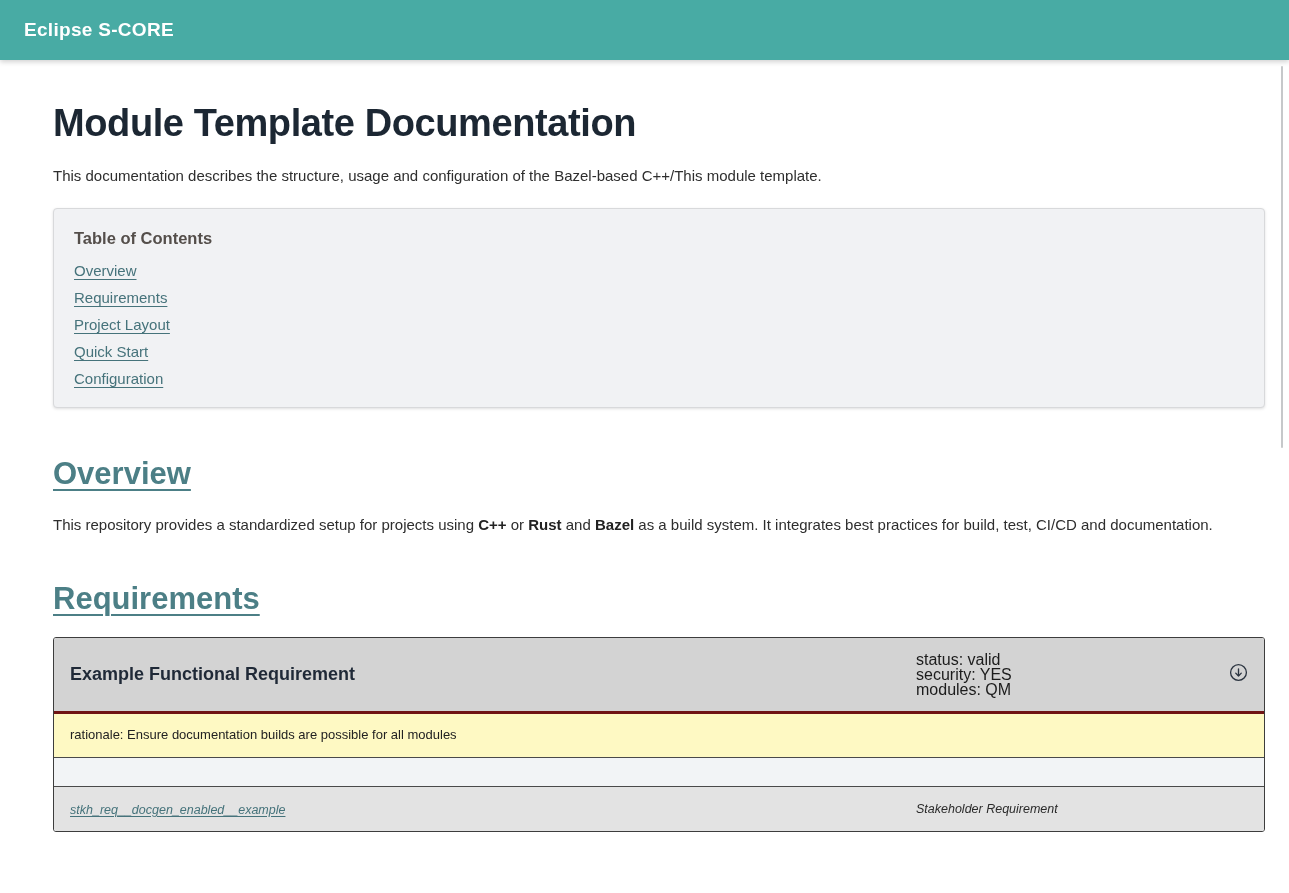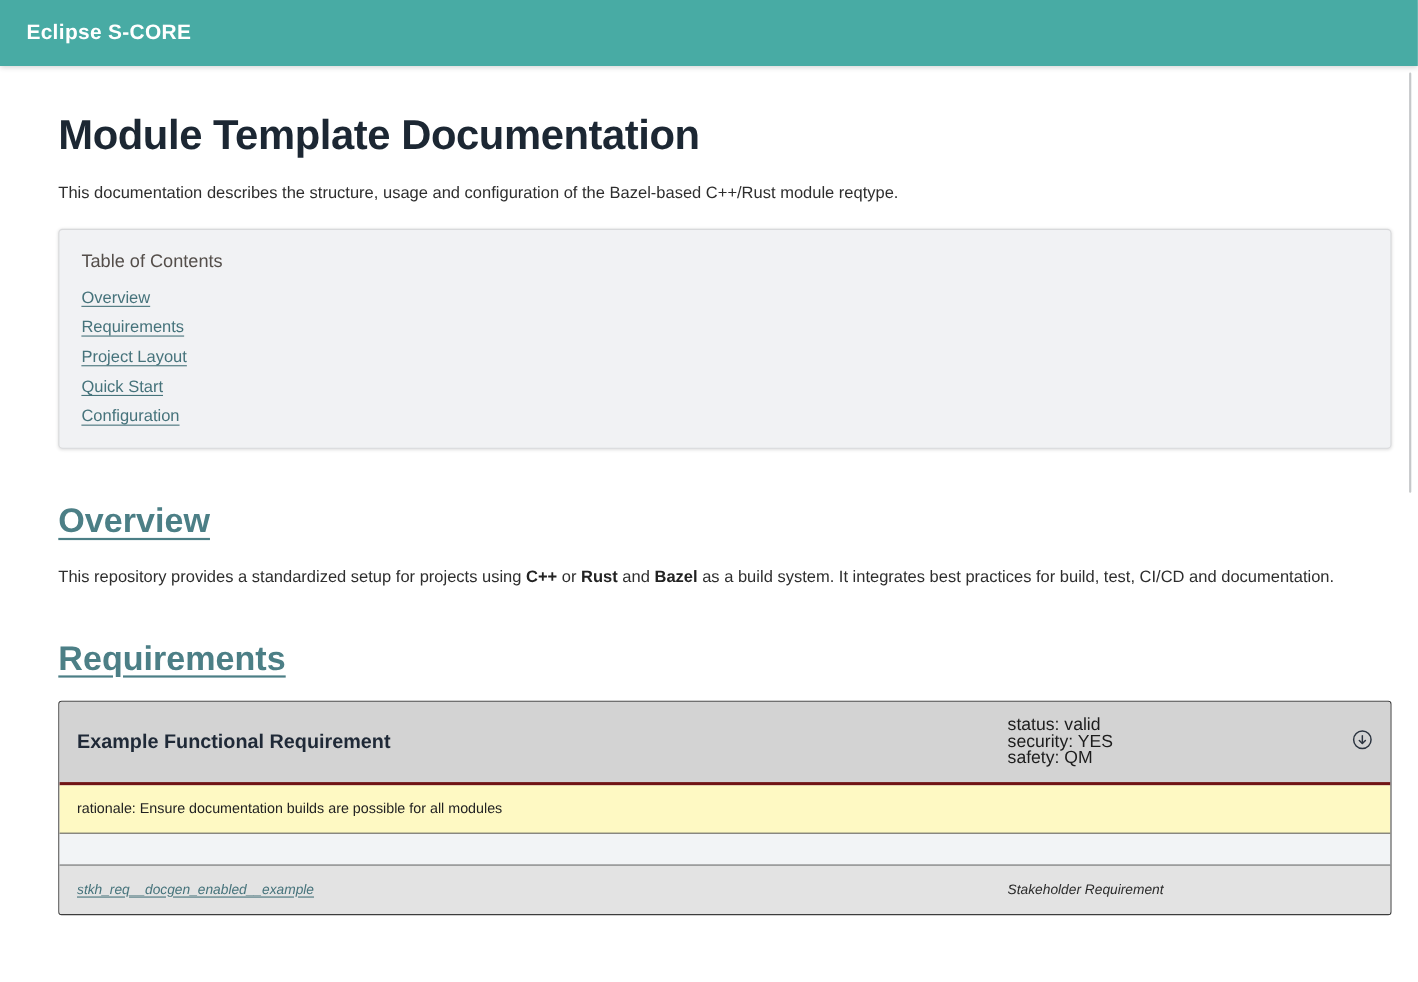--- a/index.html
+++ b/index.html
@@ -50,21 +50,21 @@
   .toc {
     margin-top: 24px;
     background: #f1f2f4;
     border: 1px solid #d8d9db;
     border-radius: 4px;
     box-shadow: 0 1px 3px rgba(0,0,0,.13);
     padding: 20px;
   }
   .toc-title {
     font-size: 16.5px;
-    font-weight: 400;
+    font-weight: 700;
     color: #544e4a;
     margin-bottom: 14px;
   }
   .toc-list { display: flex; flex-direction: column; gap: 10px; }
   .toc-link {
     color: #46737b;
     font-size: 15px;
     text-decoration: underline;
     text-underline-offset: 3px;
     width: max-content;
@@ -171,21 +171,21 @@
 <header class="navbar">
   <a class="brand">Eclipse S-CORE</a>
 </header>
 
 <div class="scrollbar-thumb"></div>
 
 <main class="main">
 
   <h1 class="page-title">Module Template Documentation</h1>
 
-  <p class="intro">This documentation describes the structure, usage and configuration of the Bazel-based C++/Rust module reqtype.</p>
+  <p class="intro">This documentation describes the structure, usage and configuration of the Bazel-based C++/This module template.</p>
 
   <nav class="toc">
     <div class="toc-title">Table of Contents</div>
     <div class="toc-list">
       <a class="toc-link">Overview</a>
       <a class="toc-link">Requirements</a>
       <a class="toc-link">Project Layout</a>
       <a class="toc-link">Quick Start</a>
       <a class="toc-link">Configuration</a>
     </div>
@@ -198,21 +198,21 @@
 
   <section>
     <h2 class="section-heading"><a>Requirements</a></h2>
 
     <div class="need">
       <div class="need-header">
         <div class="need-title">Example Functional Requirement</div>
         <div class="need-meta">
           <div>status: valid</div>
           <div>security: YES</div>
-          <div>safety: QM</div>
+          <div>modules: QM</div>
         </div>
         <div class="need-icon-wrap">
           <span>
             <svg width="19" height="19" viewBox="0 0 24 24" fill="none" stroke="currentColor" stroke-width="1.7" stroke-linecap="round" stroke-linejoin="round">
               <circle cx="12" cy="12" r="10"></circle>
               <path d="M12 7.5 V 16"></path>
               <path d="M8.5 12.8 L 12 16.3 L 15.5 12.8"></path>
             </svg>
           </span>
         </div>

